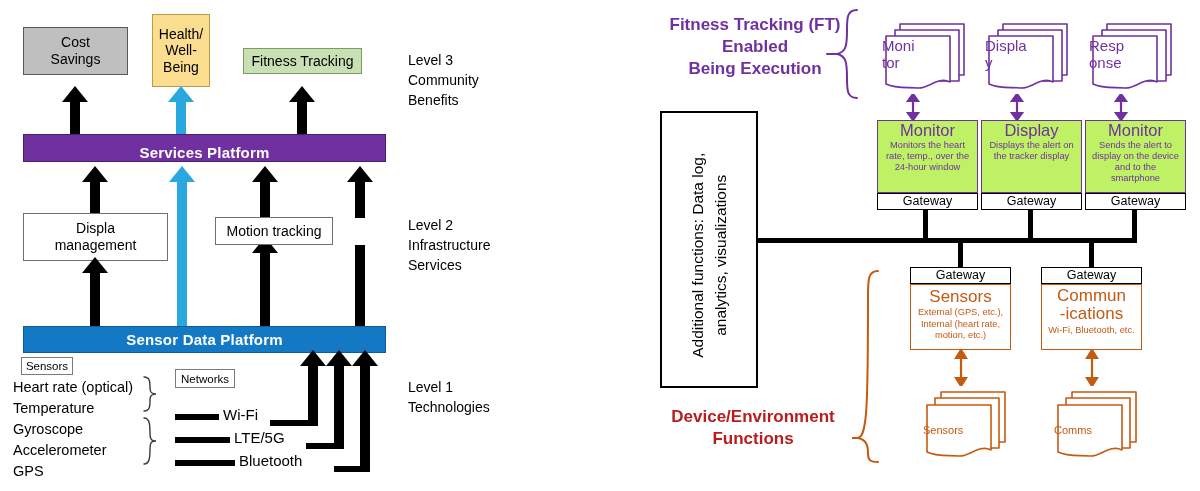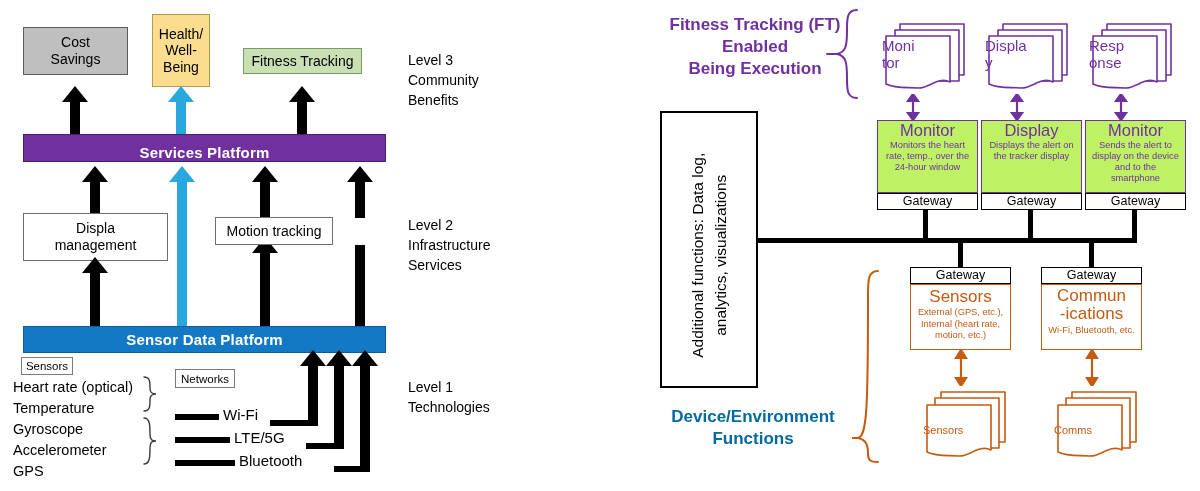--- a/index.html
+++ b/index.html
@@ -15,21 +15,21 @@
   .sensbar{background:#1479c4;border:1px solid #0d5b97;}
   .svcbox{background:#ffffff;border:1px solid #6f6f6f;font-size:14px;line-height:1.2;}
   .lvl{font-size:14px;line-height:1.42;}
   .sensname{font-size:14.5px;line-height:1.44;white-space:nowrap;}
   .tagbox{border:1px solid #7b7b7b;background:#fff;font-size:11.5px;padding:1px 6px;}
   .netlabel{font-size:15px;white-space:nowrap;}
   .netline{background:#000;height:6px;}
 
   
   .pHead{color:#7030a0;font-size:17px;font-weight:600;line-height:1.3;text-align:center;}
-  .oHead{color:#0369a1;font-size:17px;font-weight:600;line-height:1.3;text-align:center;}
+  .oHead{color:#b91c1c;font-size:17px;font-weight:600;line-height:1.3;text-align:center;}
   .addbox{border:2px solid #000;background:#fff;}
   .addtxt{transform:rotate(-90deg);transform-origin:center center;white-space:nowrap;
           font-size:15.5px;line-height:1.5;text-align:center;}
   .pbox{border:1.6px solid #7030a0;background:#bef264;overflow:visible;}
   .pbox .ttl{color:#7030a0;font-size:16.5px;line-height:1;text-align:center;margin-top:1px;}
   .pbox .dsc{color:#7030a0;font-size:9.3px;line-height:1.22;text-align:center;margin-top:1px;}
   .obox{border:1.6px solid #c55a11;background:#fff;}
   .obox .ttl{color:#c55a11;font-size:17px;line-height:1.08;text-align:center;}
   .obox .dsc{color:#c55a11;font-size:9.3px;line-height:1.22;text-align:center;margin-top:1px;}
   .gw{border:1.6px solid #000;background:#fff;font-size:12.5px;text-align:center;line-height:1;}

